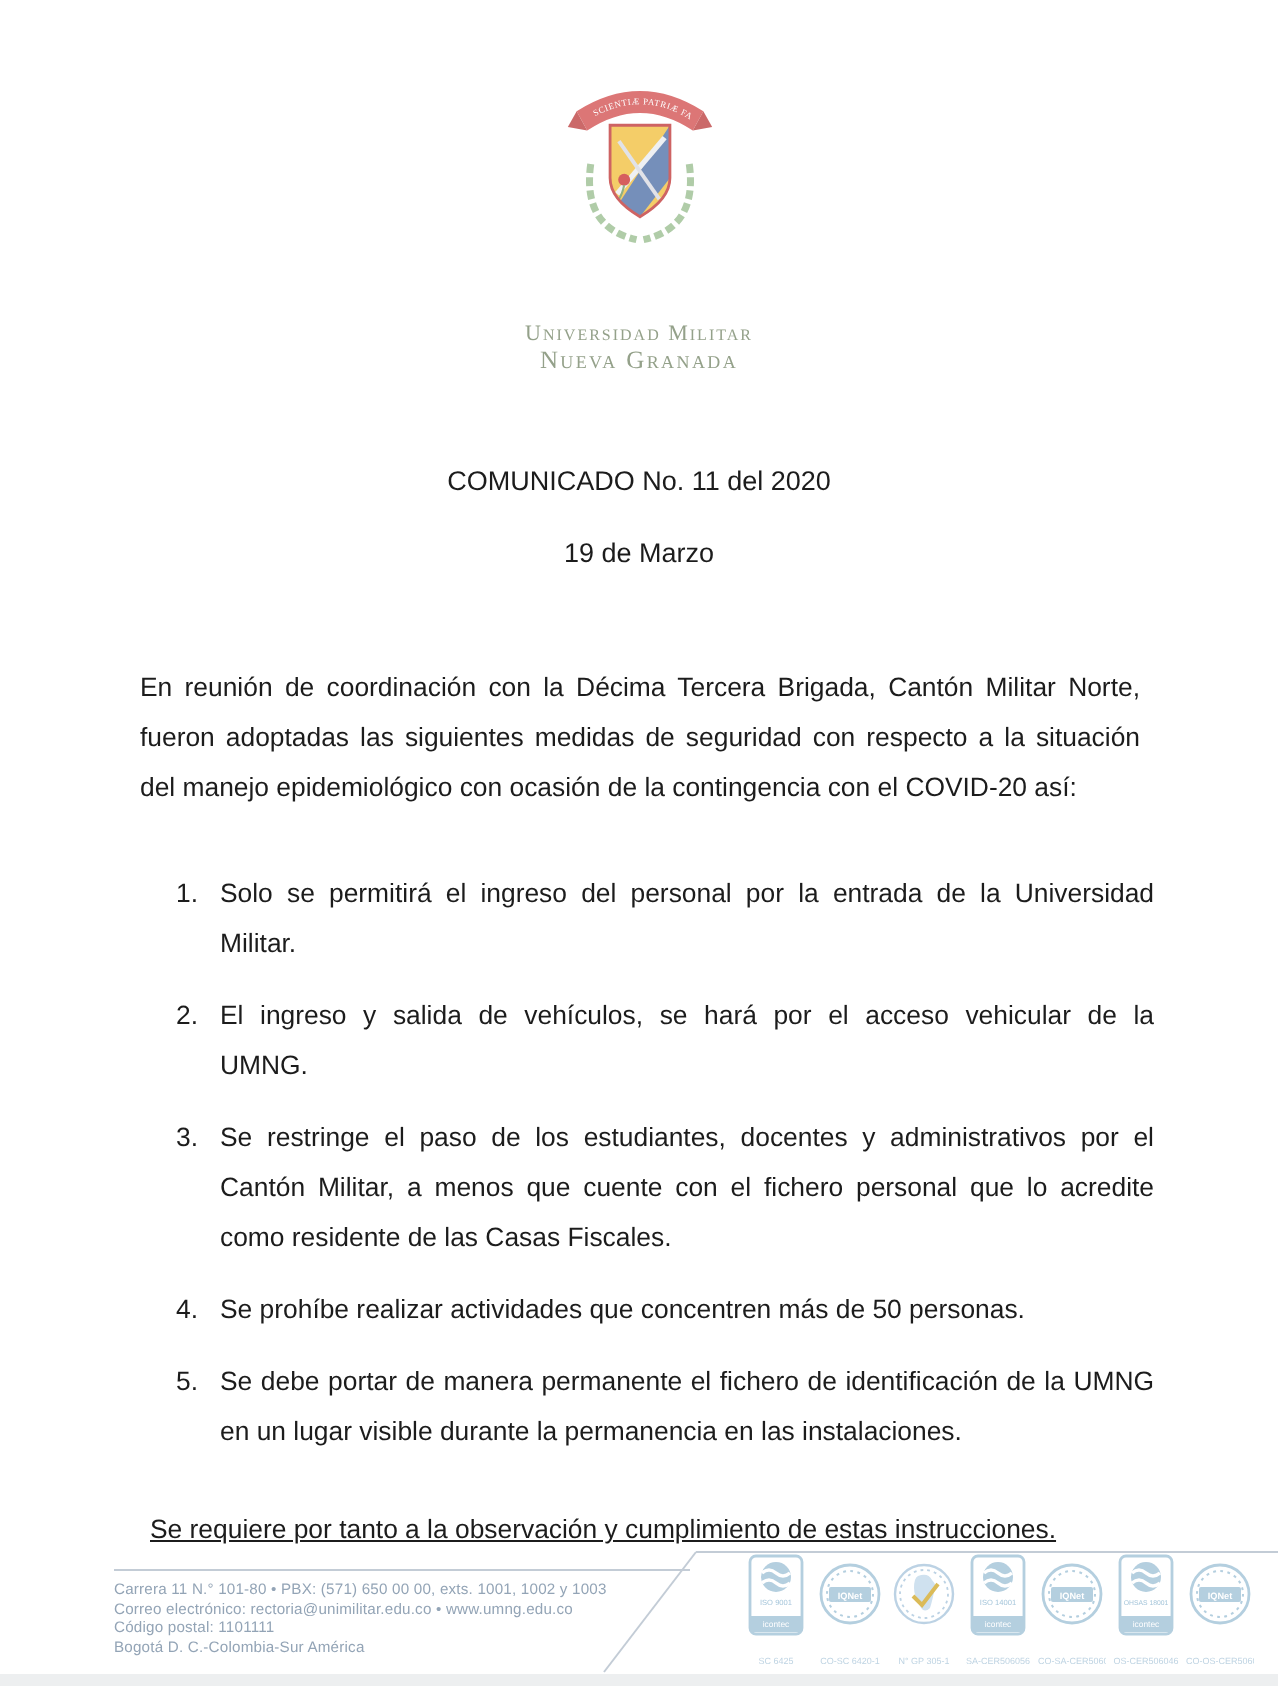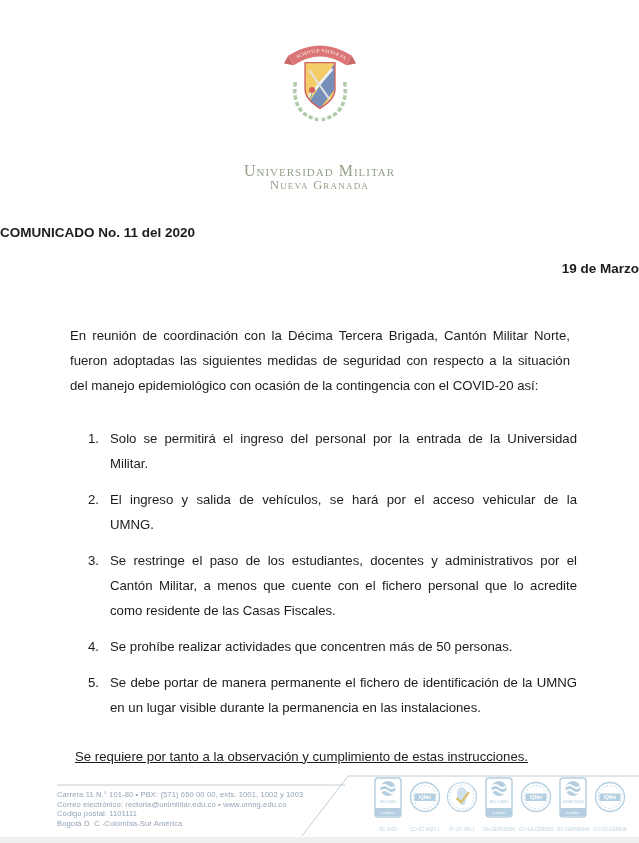--- a/index.html
+++ b/index.html
@@ -10,26 +10,26 @@
     background:#ffffff;
     font-family:"Liberation Sans", sans-serif;
     color:#1c1c1c;
     overflow:hidden;
   }
 
   
   .logo-block { padding-top:38px; text-align:center; }
   .crest { display:block; margin:0 auto; opacity:.85; }
   .logo-name { margin-top:2px; font-family:"Liberation Serif", serif; color:#94a18a; line-height:1.08; }
-  .logo-name .l1 { font-size:16px; letter-spacing:1px; font-variant:small-caps;margin-top:36px; }
+  .logo-name .l1 { font-size:11px; letter-spacing:1px; font-variant:small-caps;margin-top:36px; }
   .logo-name .l2 { font-size:12.5px; letter-spacing:1.2px; font-variant:small-caps; }
 
   
-  .doc-title { margin-top:32px; text-align:left; font-weight:bold; font-size:13.5px; }
-  .doc-date  { margin-top:21px; text-align:right; font-weight:bold; font-size:13.5px; }
+  .doc-title { margin-top:46px; text-align:center; font-weight:normal; font-size:13.5px; }
+  .doc-date  { margin-top:21px; text-align:center; font-weight:normal; font-size:13.5px; }
 
   
   .intro {
     margin:47px 69px 0 70px;
     font-size:13.2px; line-height:25px;
     text-align:justify;
   }
   .measures { margin-top:28px; }
   .measure { display:flex; margin-bottom:11px; font-size:13.2px; line-height:25px; }
   .measure .num { width:22px; margin-left:88px; flex:none; }

